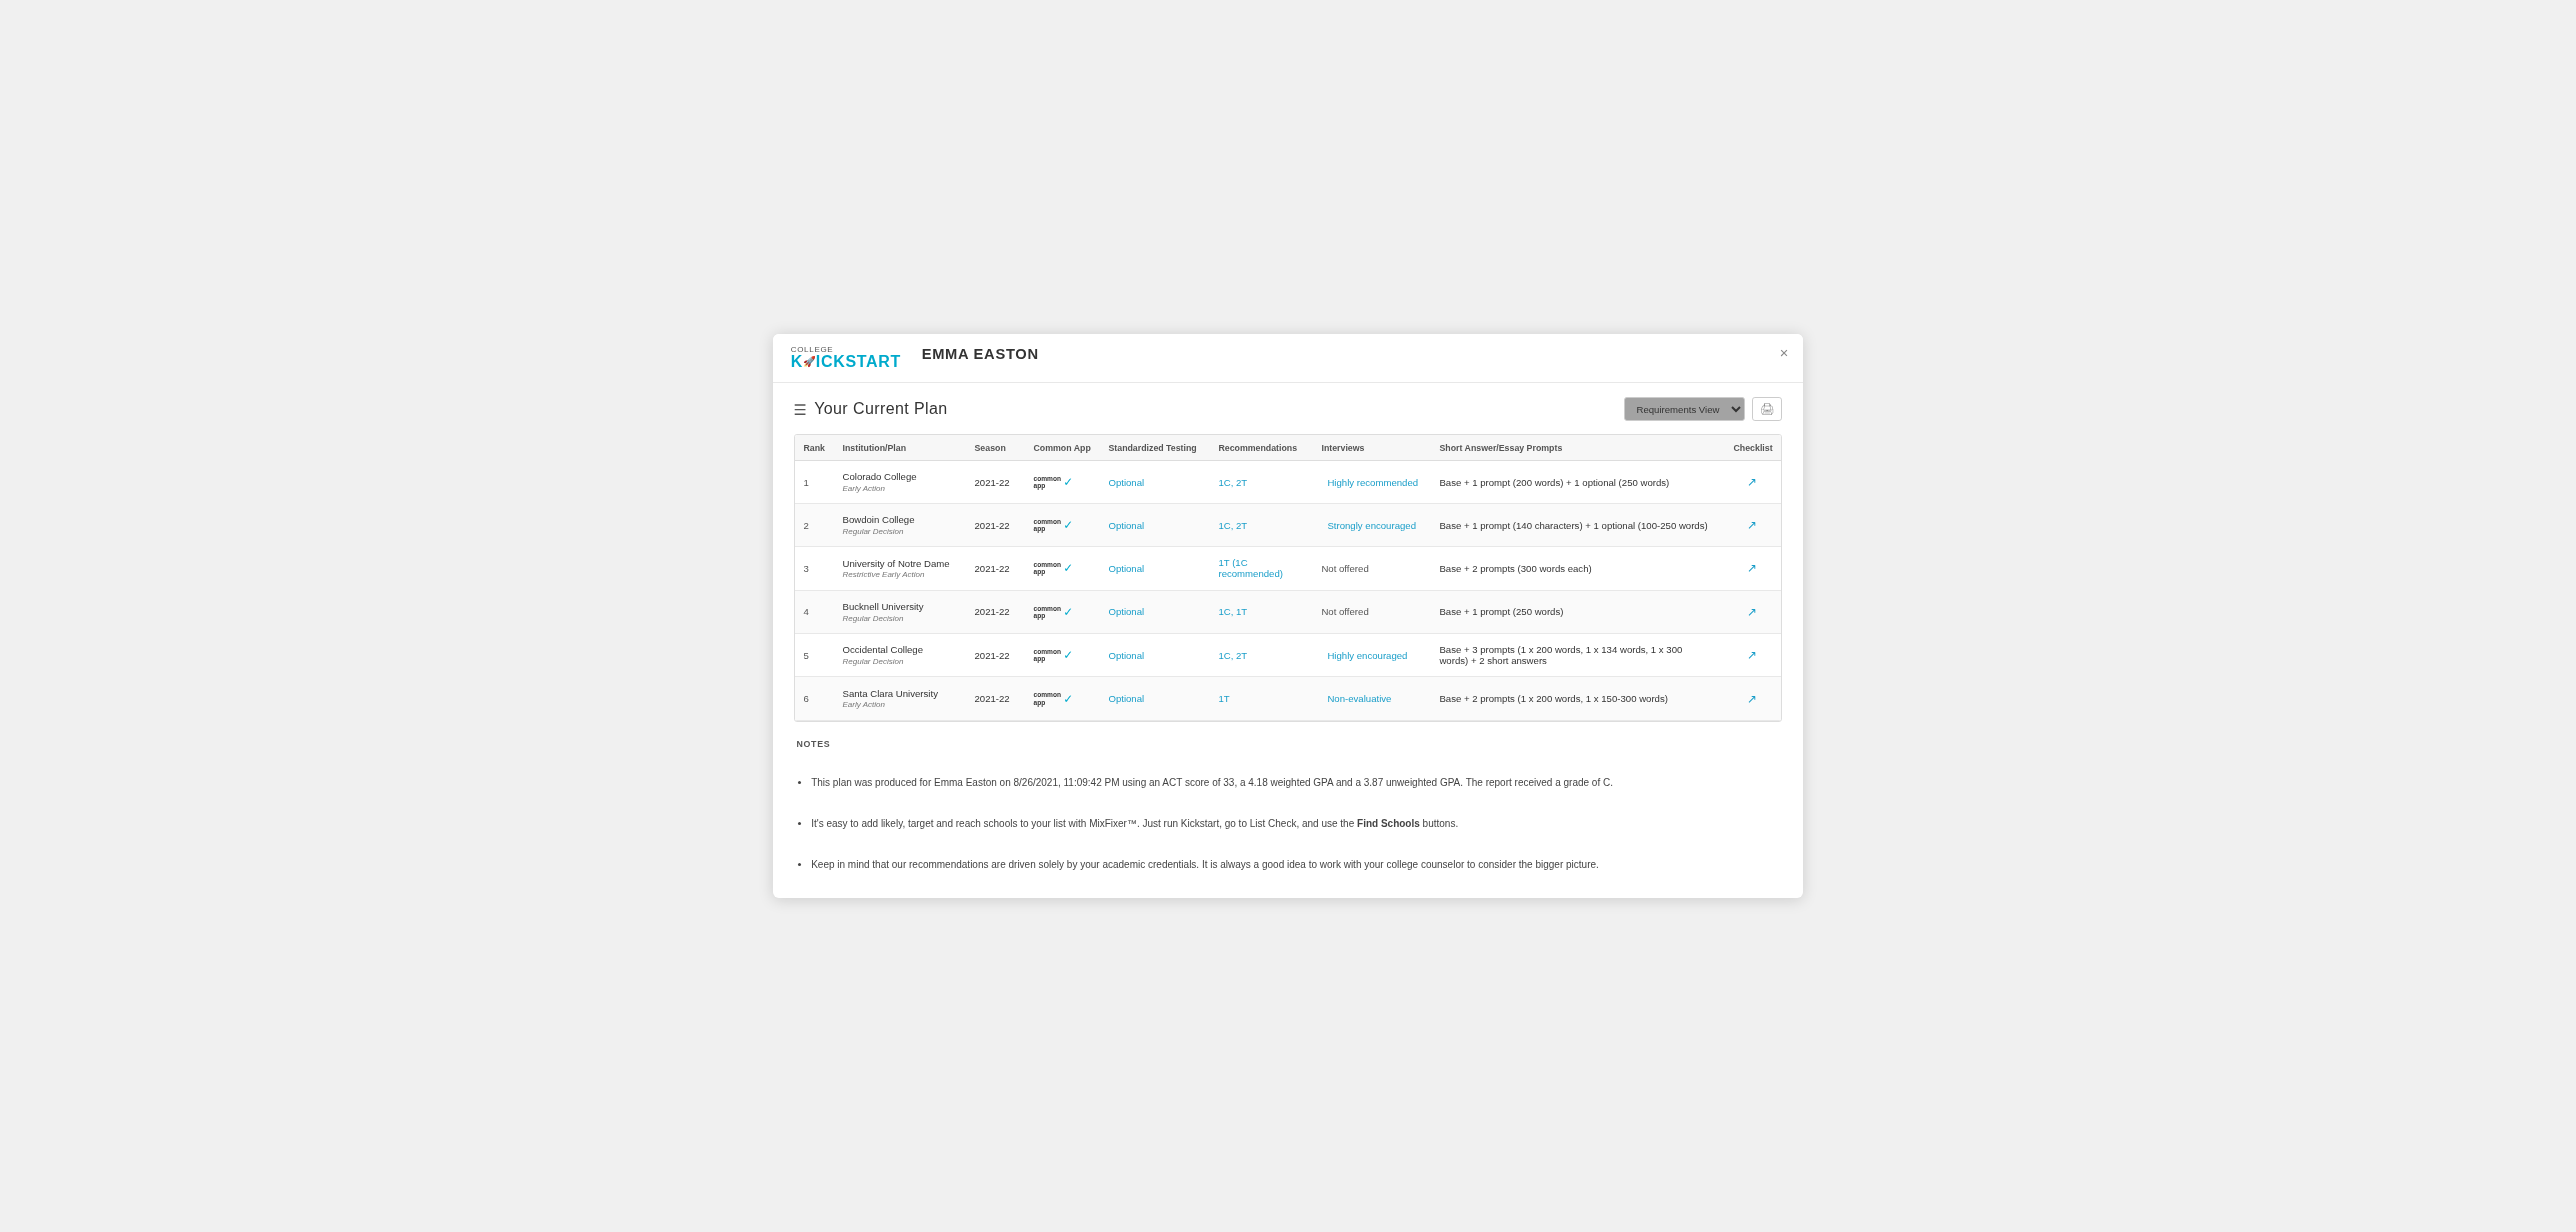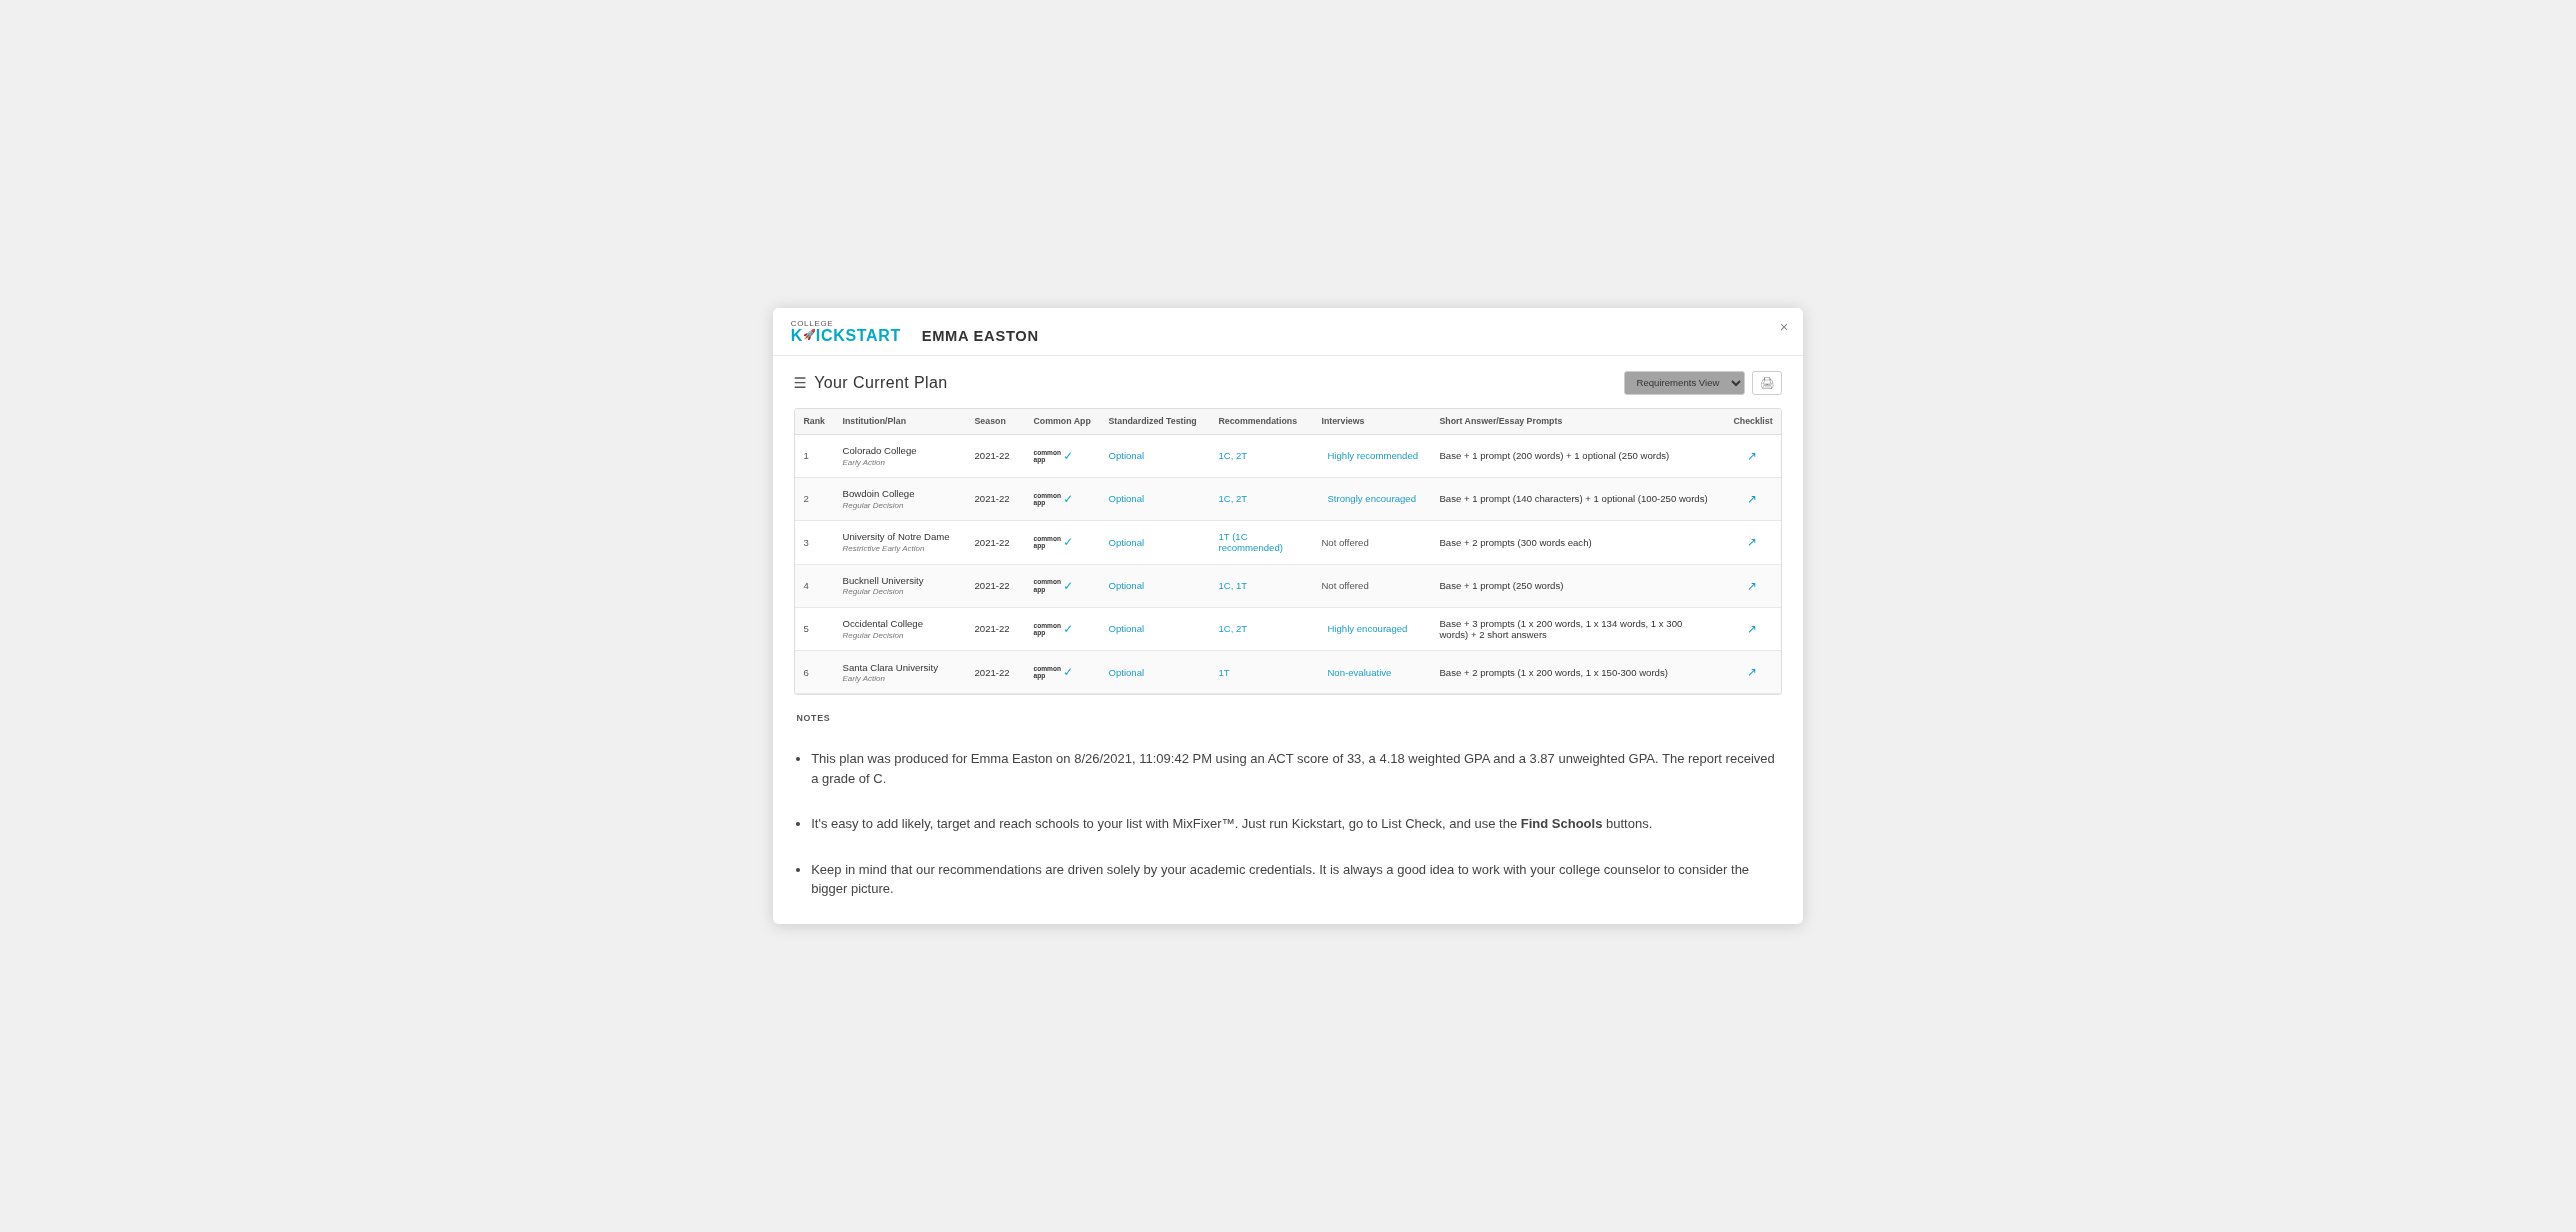--- a/index.html
+++ b/index.html
@@ -16,21 +16,21 @@
       background: #fff;
       border-radius: 5.9px;
       box-shadow: 0 1.5px 14.7px rgba(0,0,0,0.15);
       width: 1030px;
       max-width: 100%;
       position: relative;
       overflow: hidden;
     }
     .title-bar {
       display: flex;
-      align-items: flex-end;
+      align-items: flex-start;
       padding: 11.8px 17.7px;
       border-bottom: 0.7px solid #e8e8e8;
       background: #fff;
     }
     .logo-area {
       display: flex;
       align-items: center;
       margin-right: 20.6px;
     }
     .logo-text {
@@ -203,21 +203,21 @@
       font-weight: 700;
       color: #555;
       letter-spacing: 0.7px;
       margin-bottom: 1px;
     }
     .notes-list {
       list-style: disc;
       padding-left: 14.7px;
     }
     .notes-list li {
-      font-size: 13px;
+      font-size: 10px;
       color: #444;
       margin-bottom: 5.2px;
       line-height: 1.5;
       margin-top: 26px;
     }
   </style>
 </head>
 <body>
 
 <div class="window">

